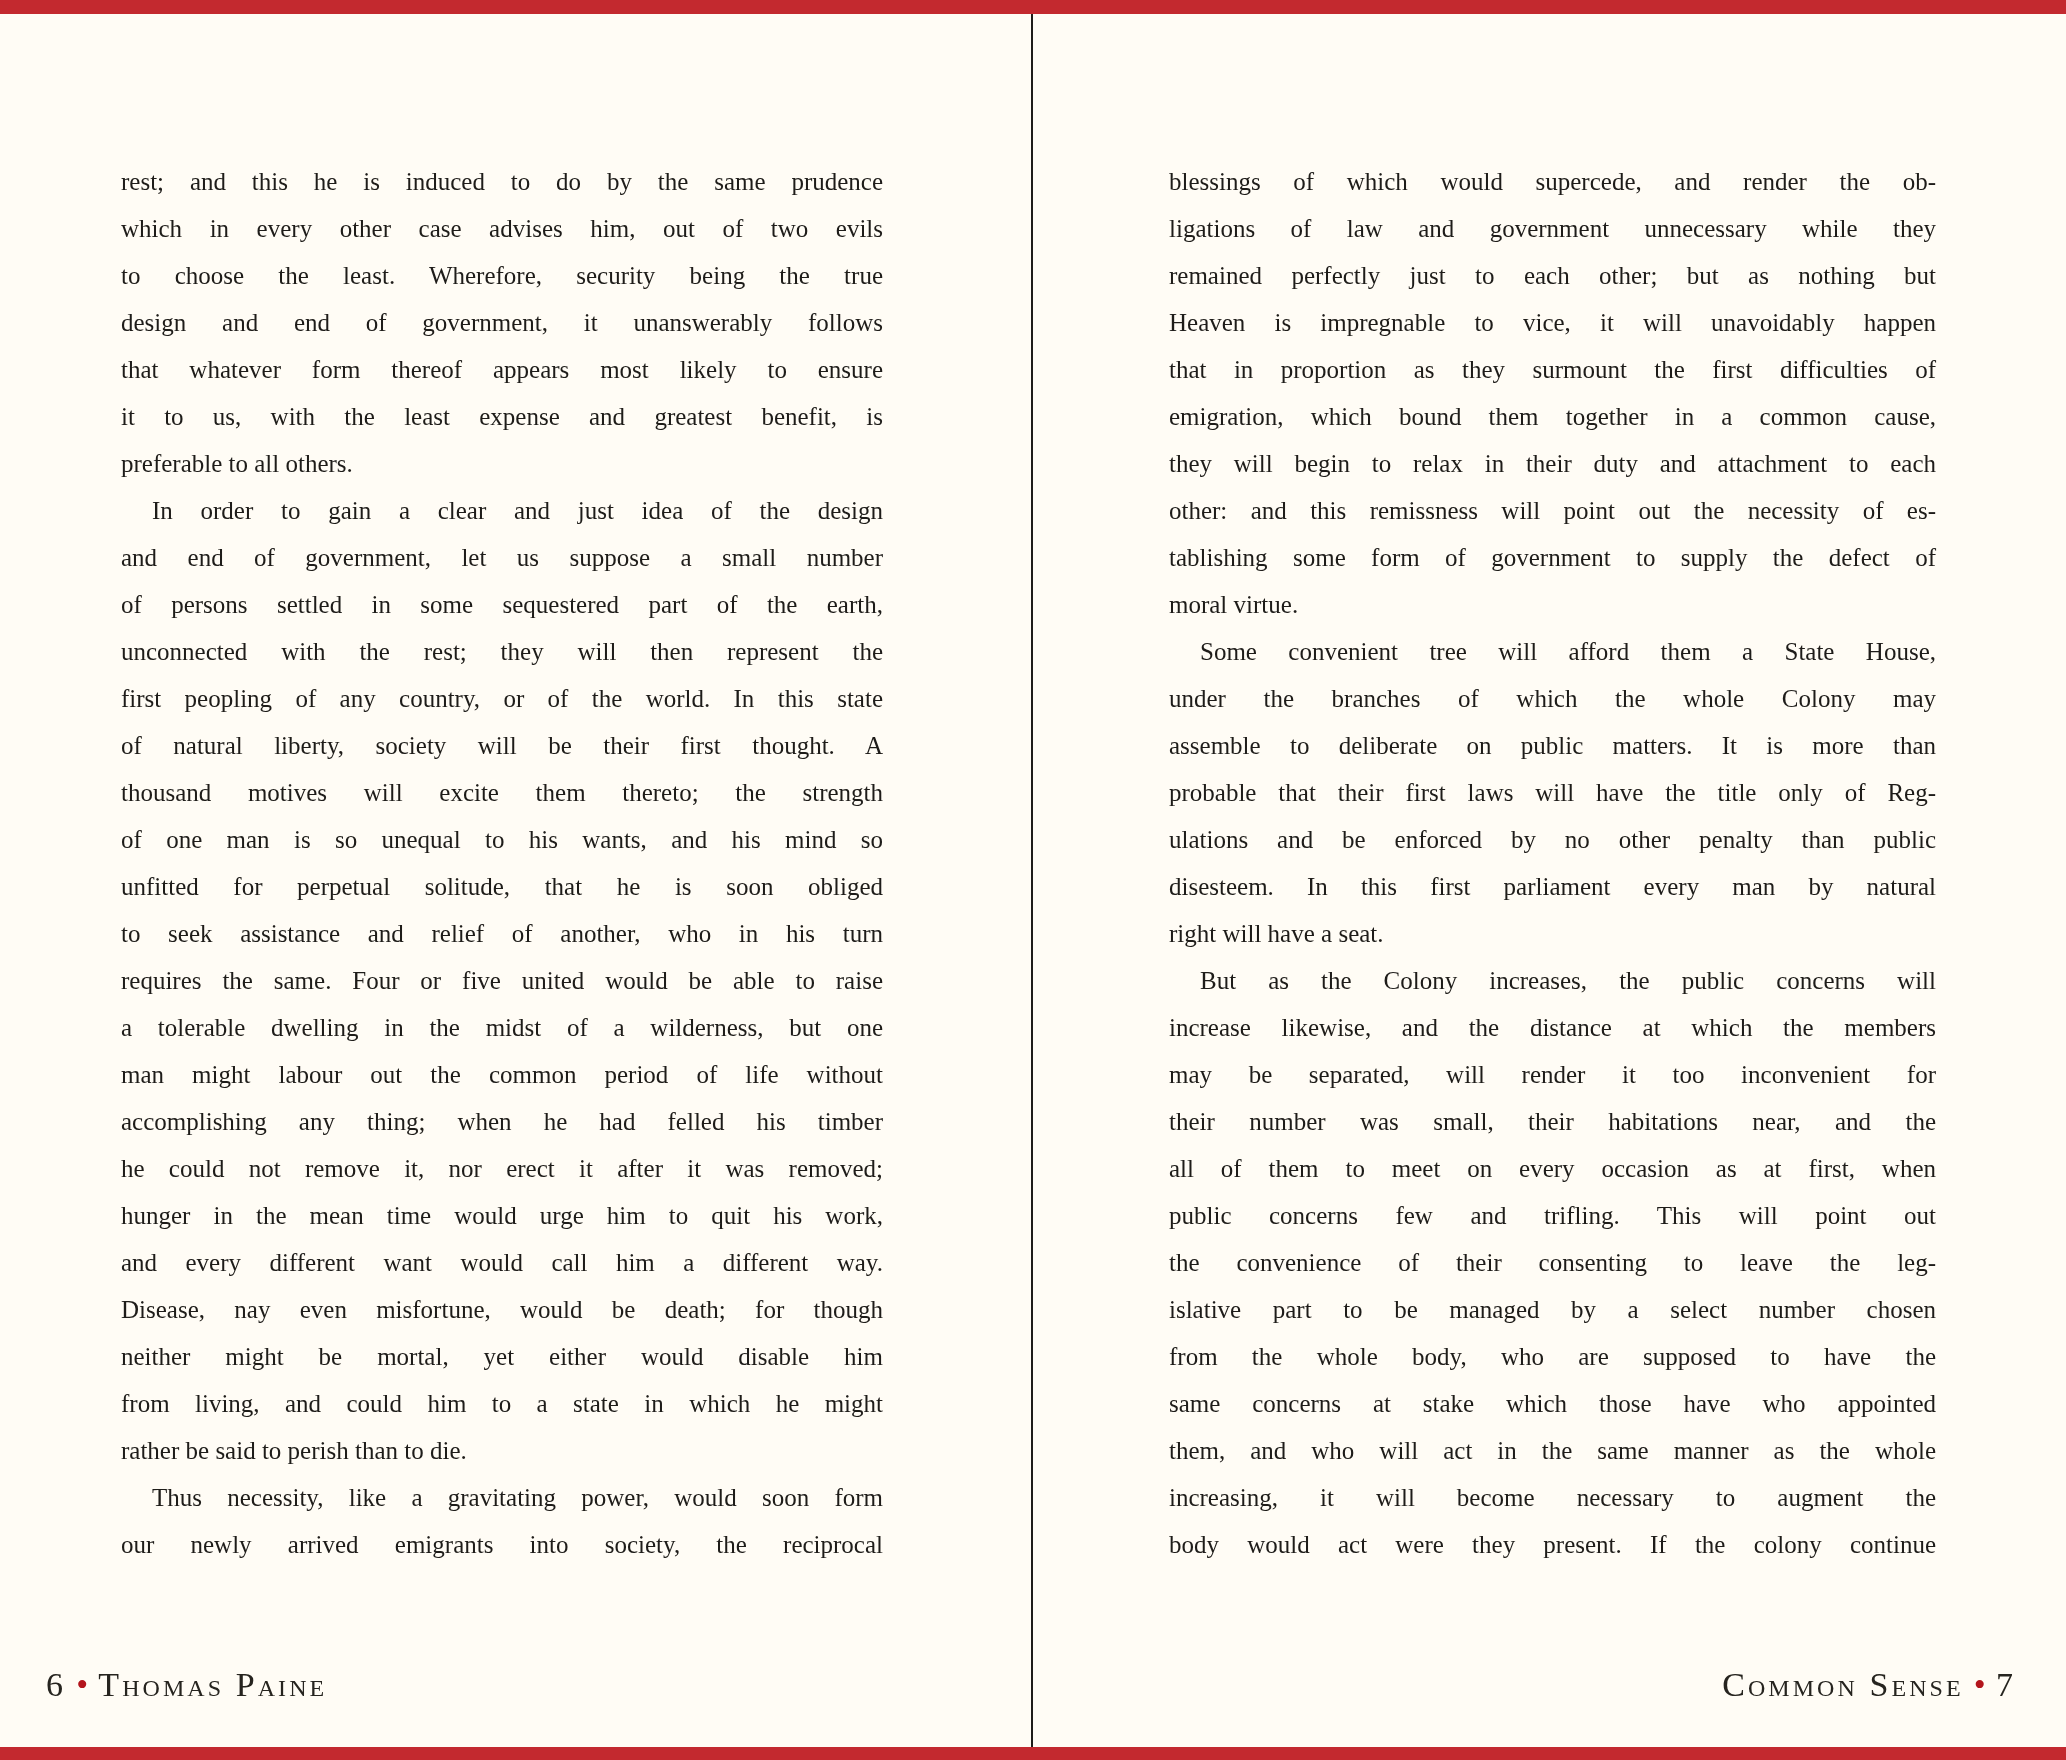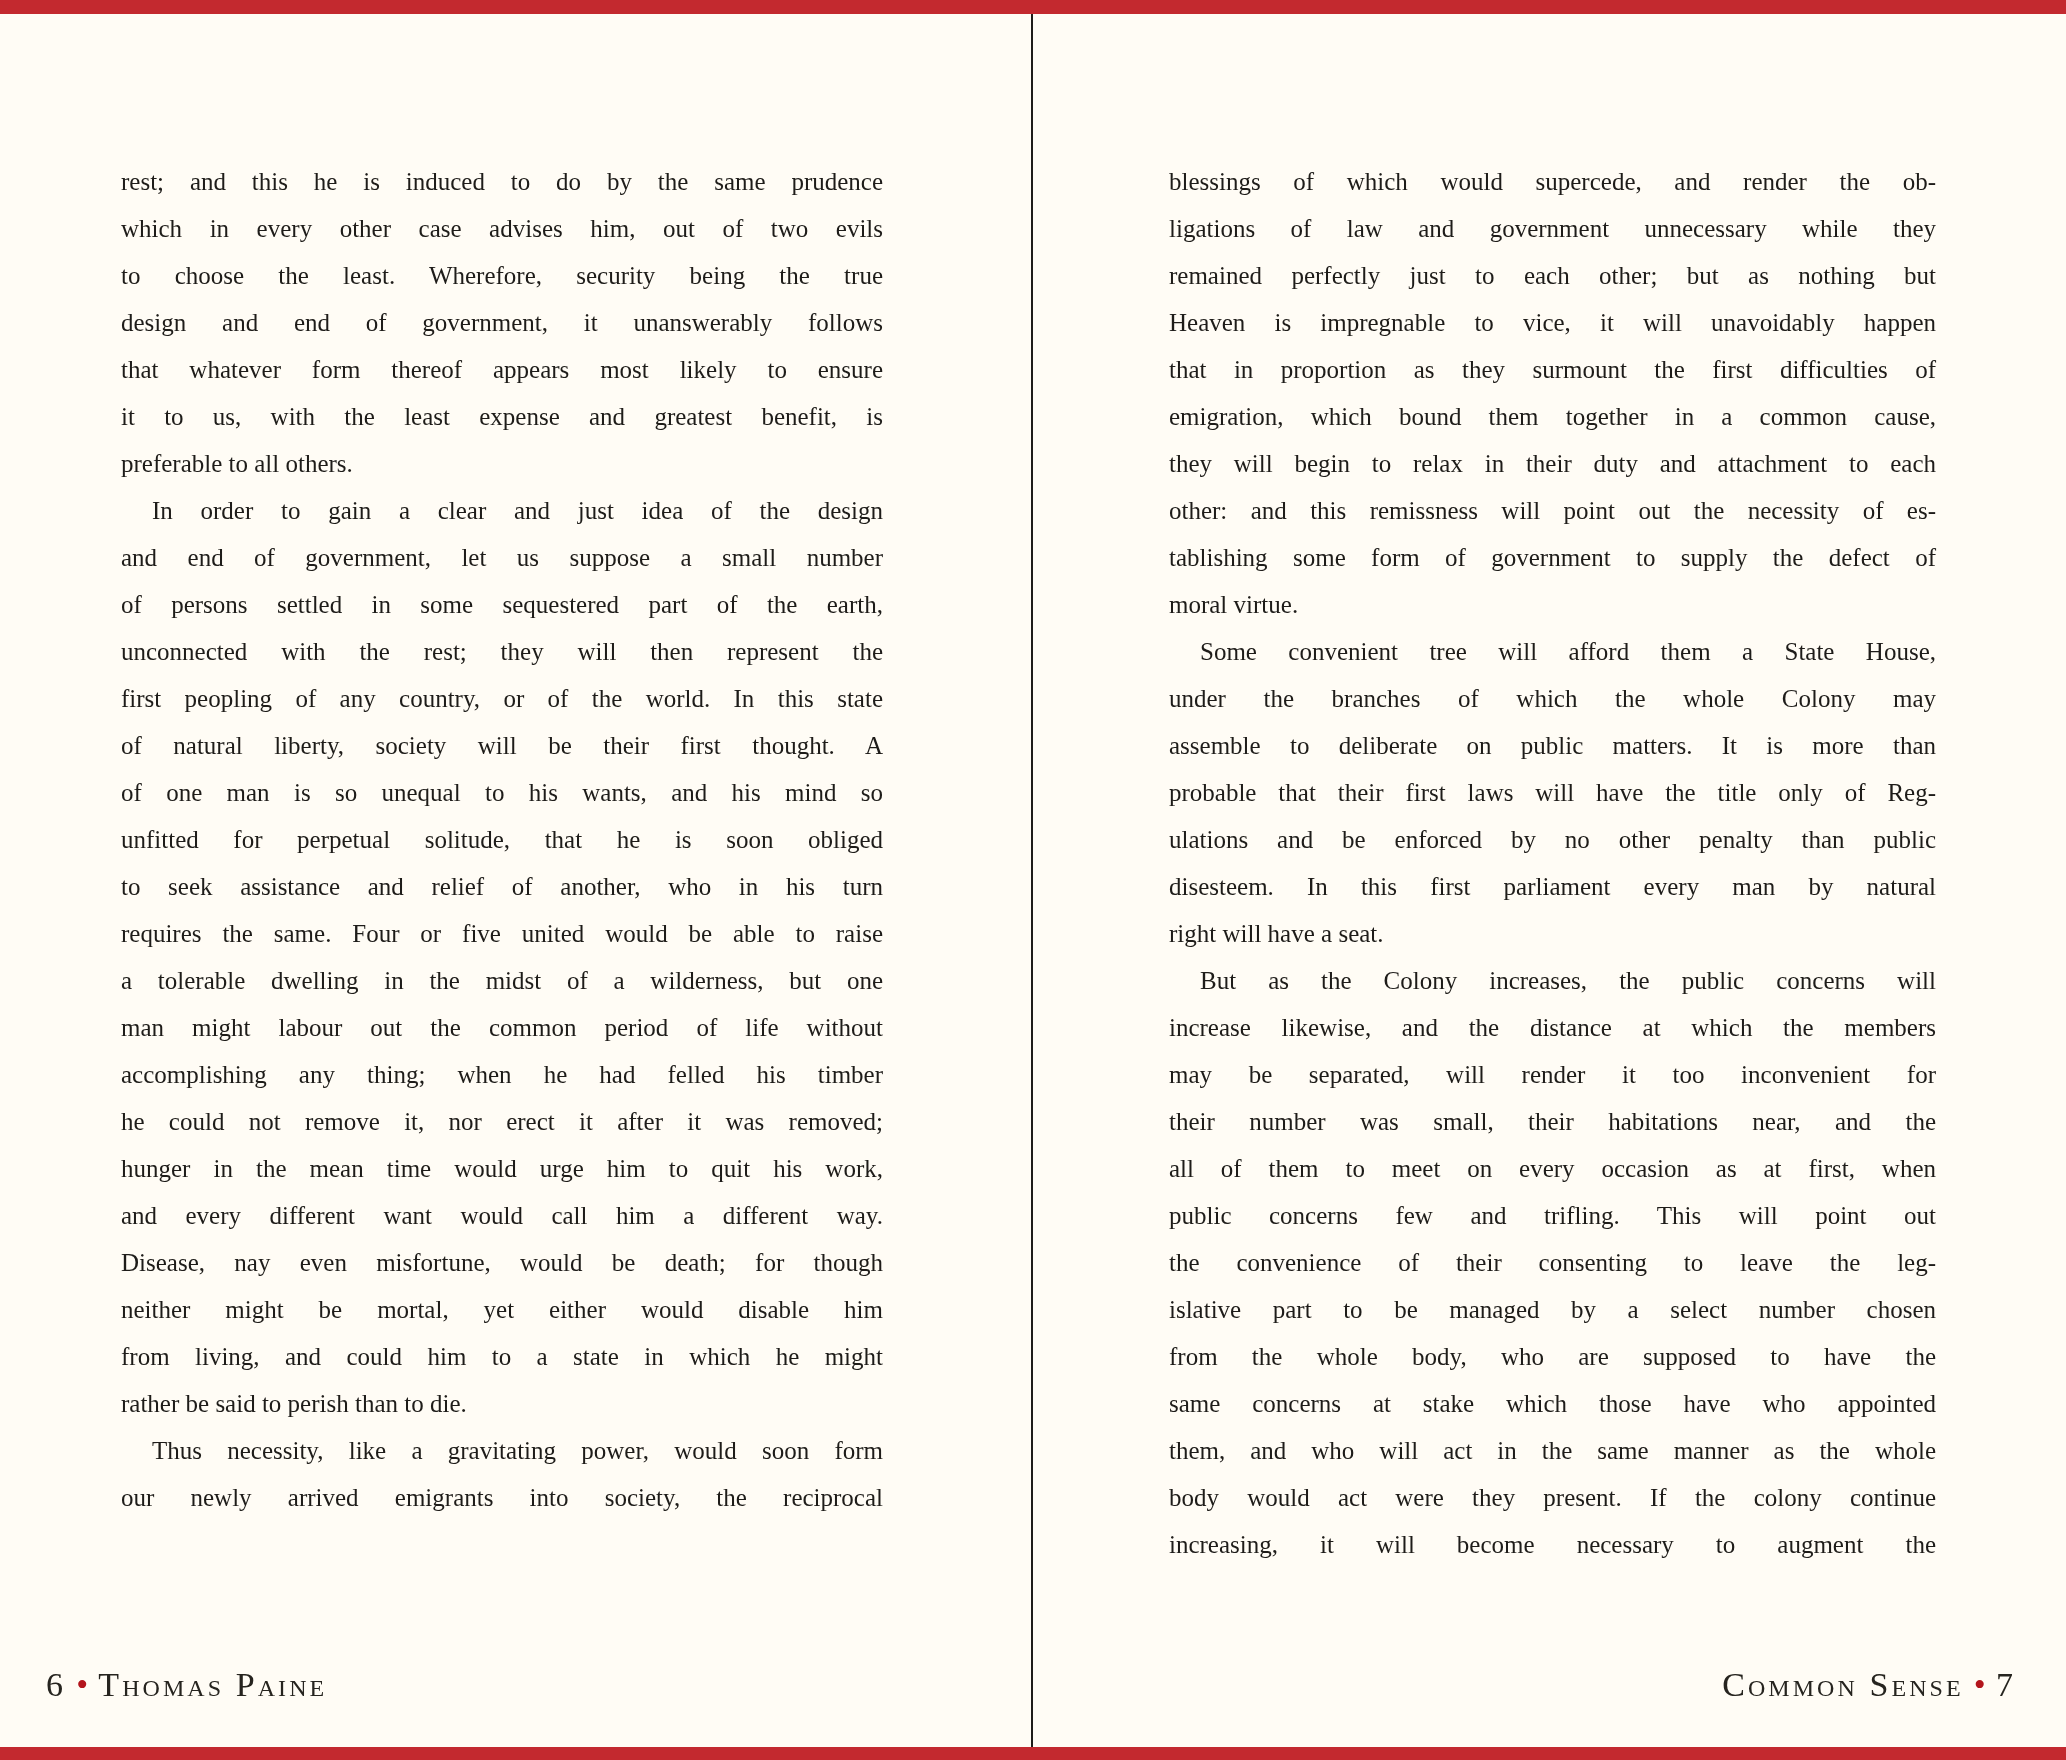--- a/index.html
+++ b/index.html
@@ -73,20 +73,21 @@
       <div class="line">design and end of government, it unanswerably follows</div>
       <div class="line">that whatever form thereof appears most likely to ensure</div>
       <div class="line">it to us, with the least expense and greatest benefit, is</div>
       <div class="line ragged">preferable to all others.</div>
       <div class="line indent">In order to gain a clear and just idea of the design</div>
       <div class="line">and end of government, let us suppose a small number</div>
       <div class="line">of persons settled in some sequestered part of the earth,</div>
       <div class="line">unconnected with the rest; they will then represent the</div>
       <div class="line">first peopling of any country, or of the world. In this state</div>
       <div class="line">of natural liberty, society will be their first thought. A</div>
+      <div class="line">thousand motives will excite them thereto; the strength</div>
       <div class="line">of one man is so unequal to his wants, and his mind so</div>
       <div class="line">unfitted for perpetual solitude, that he is soon obliged</div>
       <div class="line">to seek assistance and relief of another, who in his turn</div>
       <div class="line">requires the same. Four or five united would be able to raise</div>
       <div class="line">a tolerable dwelling in the midst of a wilderness, but one</div>
       <div class="line">man might labour out the common period of life without</div>
       <div class="line">accomplishing any thing; when he had felled his timber</div>
       <div class="line">he could not remove it, nor erect it after it was removed;</div>
       <div class="line">hunger in the mean time would urge him to quit his work,</div>
       <div class="line">and every different want would call him a different way.</div>
@@ -119,22 +120,22 @@
       <div class="line">increase likewise, and the distance at which the members</div>
       <div class="line">may be separated, will render it too inconvenient for</div>
       <div class="line">their number was small, their habitations near, and the</div>
       <div class="line">all of them to meet on every occasion as at first, when</div>
       <div class="line">public concerns few and trifling. This will point out</div>
       <div class="line">the convenience of their consenting to leave the leg-</div>
       <div class="line">islative part to be managed by a select number chosen</div>
       <div class="line">from the whole body, who are supposed to have the</div>
       <div class="line">same concerns at stake which those have who appointed</div>
       <div class="line">them, and who will act in the same manner as the whole</div>
+      <div class="line">increasing, it will become necessary to augment the</div>
       <div class="line">body would act were they present. If the colony continue</div>
-      <div class="line">increasing, it will become necessary to augment the</div>
     </div>
 
   <div class="footer left">
     <span>6</span><span class="bullet">•</span><span>Thomas Paine</span>
   </div>
 
   <div class="footer right">
     <span>Common Sense</span><span class="bullet">•</span><span>7</span>
   </div>
 

